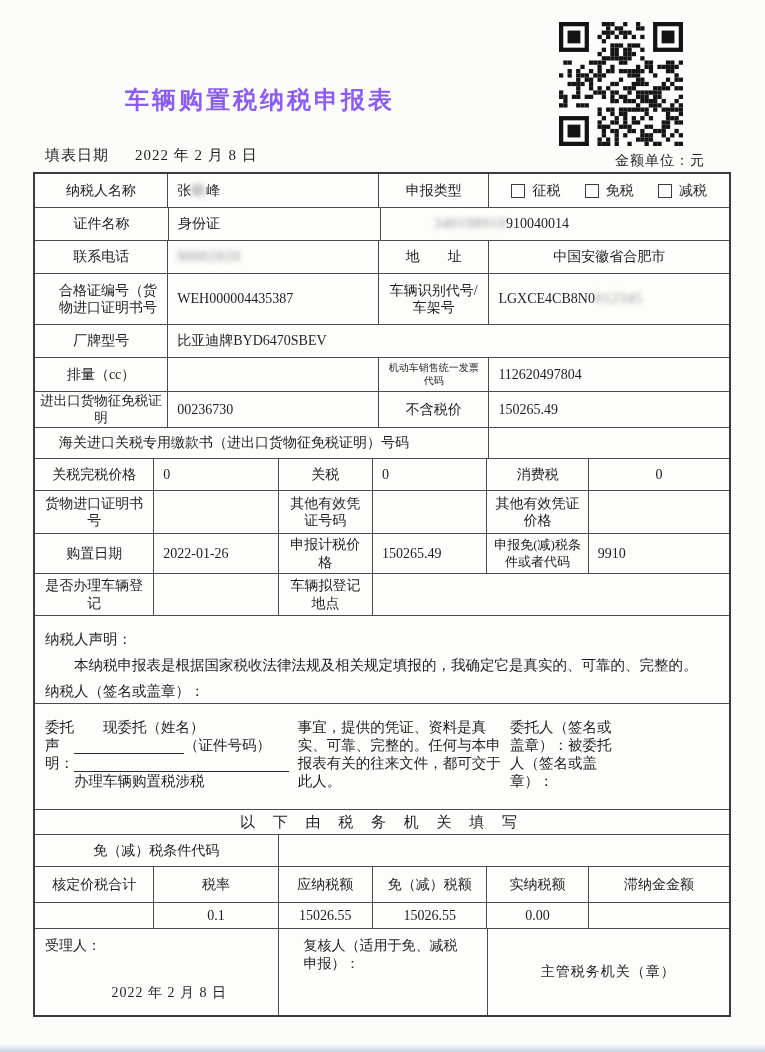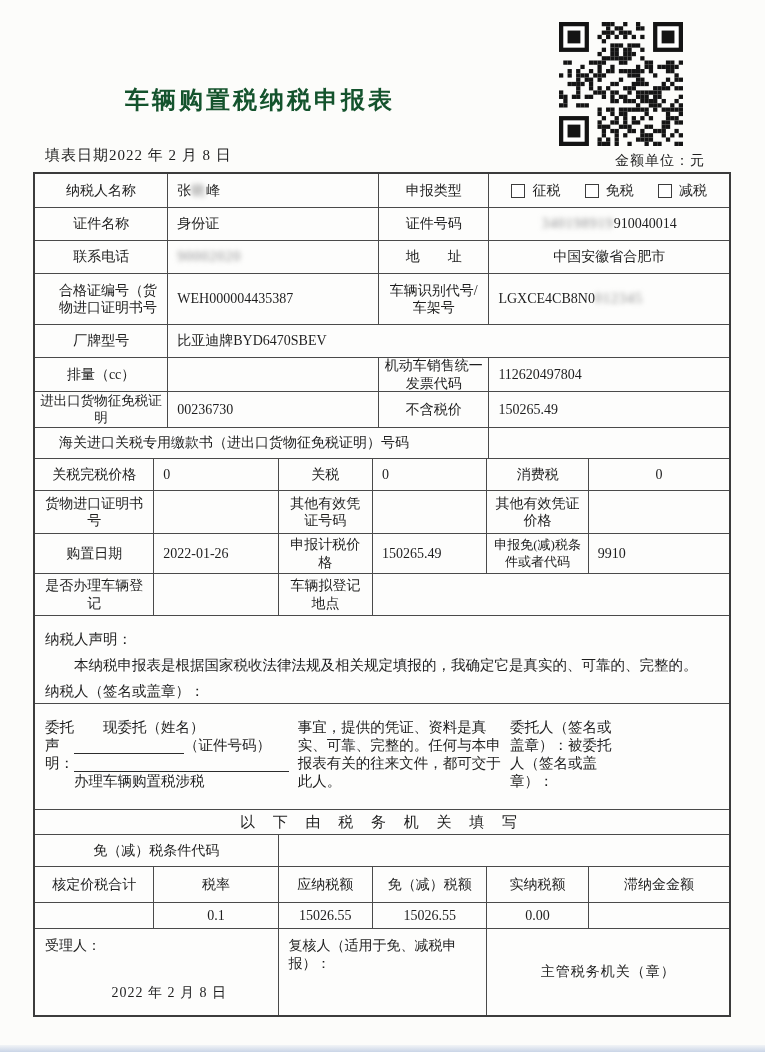--- a/index.html
+++ b/index.html
@@ -9,26 +9,26 @@
     width: 765px; height: 1052px;
     margin: 0 auto;
     background: #fcfcfa;
     font-family: "Liberation Serif", "DejaVu Serif", serif;
     color: #1e1e1e;
     overflow: hidden;
   }
   .title {
     position: absolute; top: 84px; left: 0; width: 68%;
     text-align: center; font-size: 24px; font-weight: bold;
-    letter-spacing: 3px; color:#14532d;
+    letter-spacing: 3px; color:#8b5cf6;
   }
   .qr-wrap { position: absolute; top: 22px; left: 559px; width: 124px; height: 124px; }
   .unit-label { position: absolute; top: 152px; left: 500px; width: 205px; text-align: right; font-size: 14px; letter-spacing:1px;}
   .fill-date { position: absolute; top: 146px; left: 45px; font-size: 15px; letter-spacing: 1px; }
-  .fill-date .dl { }
+  .fill-date .dl { margin-right: 26px; }
 
   .formtable {
     position: absolute; top: 172px; left: 33px; width: 698px;
     border: 2px solid #3c3c3c;
     background: #fdfdfc;
   }
   .row { display: flex; border-top: 1px solid #4a4a4a; width: 100%; }
   .row:first-child { border-top: none; }
   .c {
     border-left: 1px solid #4a4a4a;
@@ -47,21 +47,21 @@
   .freecell { display: block; padding: 6px 10px; font-size: 14.5px; }
   .freecell .ln { display: block; margin-top: 8px; }
   .indent { text-indent: 2em; font-family: Liberation Serif, serif; }
   .ul { display: inline-block; border-bottom: 1px solid #2c2c2c; height: 15px; vertical-align: bottom; }
   .signline { display: flex; justify-content: space-between; padding-right: 98px; }
 
   .sectionbar { justify-content: center; letter-spacing: 7px; font-size: 15px; }
 
   .acceptor { flex-direction: column; align-items: stretch; justify-content: space-between; padding: 8px 10px 14px 10px; }
   .acceptor .date { text-align: center; padding-left: 26px; letter-spacing: 1px; }
-  .reviewer { align-items: flex-start; justify-content: flex-start; text-align: left; padding: 8px 10px; }
+  .reviewer { align-items: flex-start; justify-content: flex-start; text-align: left; padding: 8px 25px; }
   .authority { justify-content: center; letter-spacing: 1px; }
 
   .scan-bottom {
     position: absolute; bottom: 0; left: 0; width: 100%; height: 7px;
     background: linear-gradient(to bottom, rgba(185,200,225,0.15), rgba(160,180,215,0.55));
   }
 </style>
 </head>
 <body>
 
@@ -390,21 +390,20 @@
         <span class="chkitem">
             <span class="box"></span>
             <span>减税</span>
           </span>
       </div>
     </div>
 
     <div class="row" style="height:33px">
       <div class="c" style="width:133px">证件名称</div>
       <div class="c val" style="width:212px">身份证</div>
-      <div class="c" style="width:111px">证件号码</div>
       <div class="c" style="width:242px">
           <span class="blur">340198919</span>
           <span>910040014</span>
         </div>
     </div>
 
     <div class="row" style="height:33px">
       <div class="c" style="width:133px">联系电话</div>
       <div class="c val" style="width:212px">
           <span class="blur">90002020</span>
@@ -424,21 +423,21 @@
     </div>
 
     <div class="row" style="height:33px">
       <div class="c" style="width:133px">厂牌型号</div>
       <div class="c val" style="width:565px">比亚迪牌BYD6470SBEV</div>
     </div>
 
     <div class="row" style="height:34px">
       <div class="c" style="width:133px">排量（cc）</div>
       <div class="c val" style="width:212px"></div>
-      <div class="c" style="width:111px; font-size:14px">机动车销售统一发票代码</div>
+      <div class="c" style="width:111px; font-size:10px">机动车销售统一发票代码</div>
       <div class="c val" style="width:242px">112620497804</div>
     </div>
 
     <div class="row" style="height:36px">
       <div class="c" style="width:133px; font-size:13.5px">进出口货物征免税证明</div>
       <div class="c val" style="width:212px">00236730</div>
       <div class="c" style="width:111px">不含税价</div>
       <div class="c val" style="width:242px">150265.49</div>
     </div>
 

